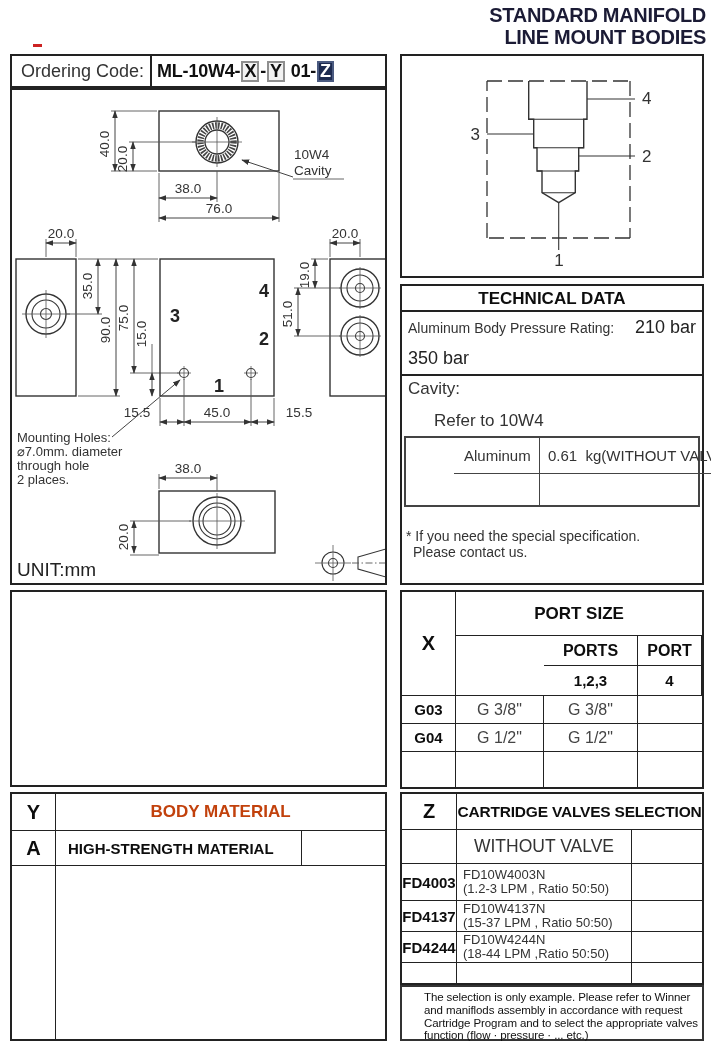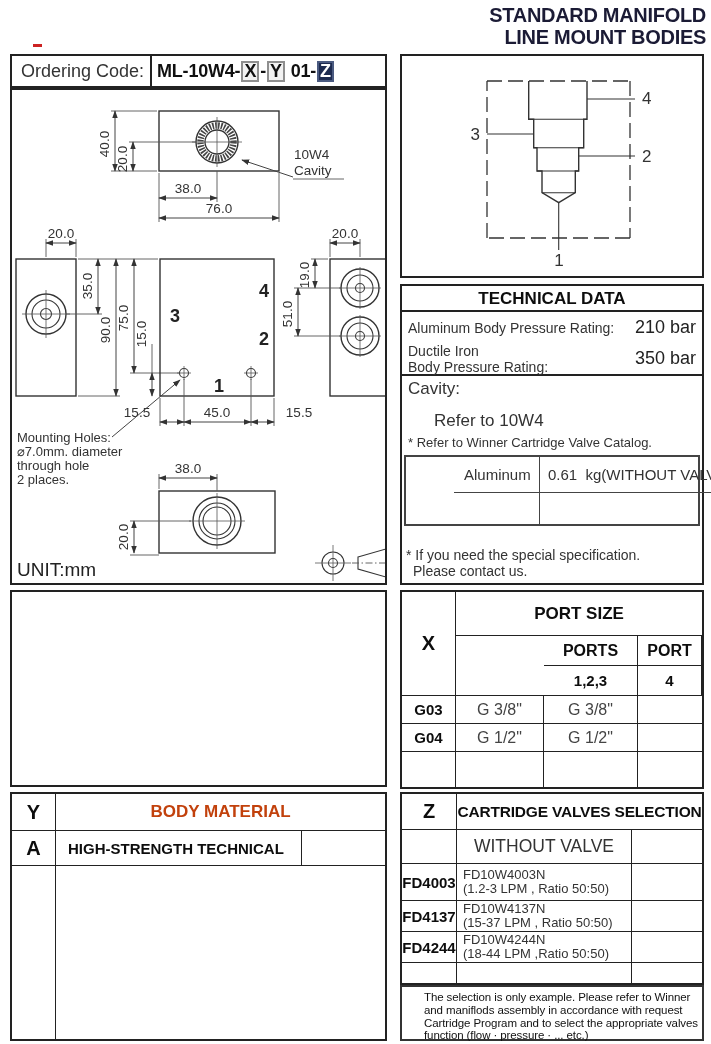--- a/index.html
+++ b/index.html
@@ -312,30 +312,25 @@
     </svg>
   </div>
 
   <div class="abs frame tech-box">
     <div class="tech-header">TECHNICAL DATA</div>
     <div class="tech-row tech-r1">
       <span class="lbl">Aluminum Body Pressure Rating:</span>
       <span class="val">210 bar</span>
     </div>
     <div class="tech-row tech-r2">
-      <span class="lbl">
-        <span style="display:block;">Ductile Iron</span>
-        <span style="display:block;">Body Pressure Rating:</span>
-      </span>
       <span class="val">350 bar</span>
     </div>
     <div class="cavity-sec">
       <div class="cavity-lbl">Cavity:</div>
       <div class="cavity-val">Refer to 10W4</div>
-      <div class="cavity-note">* Refer to Winner Cartridge Valve Catalog.</div>
     </div>
     <div class="weight-table">
       <div class="wt-mat">Aluminum</div>
       <div class="wt-val">0.61  kg(WITHOUT VALVES)</div>
       <div class="wt-e1"></div>
       <div></div>
     </div>
     <div class="special-note">
       <div>* If you need the special specification.</div>
       <div class="l2">Please contact us.</div>
@@ -366,21 +361,21 @@
       <div class="cell c"></div>
       <div class="cell"></div>
     </div>
   </div>
 
   <div class="abs frame bm-table">
     <div class="grid">
       <div class="cell c b y-head">Y</div>
       <div class="cell b bm-head">BODY MATERIAL</div>
       <div class="cell c b y-head">A</div>
-      <div class="cell c b left bm-mat">HIGH-STRENGTH TECHNICAL</div>
+      <div class="cell c b left bm-mat">HIGH-STRENGTH MATERIAL</div>
       <div class="cell b"></div>
       <div class="cell c"></div>
       <div class="cell" style="grid-column:2 / 4;"></div>
     </div>
   </div>
 
   <div class="abs frame cv-table">
     <div class="grid">
       <div class="cell c b z-head">Z</div>
       <div class="cell b cv-head">CARTRIDGE VALVES SELECTION</div>

